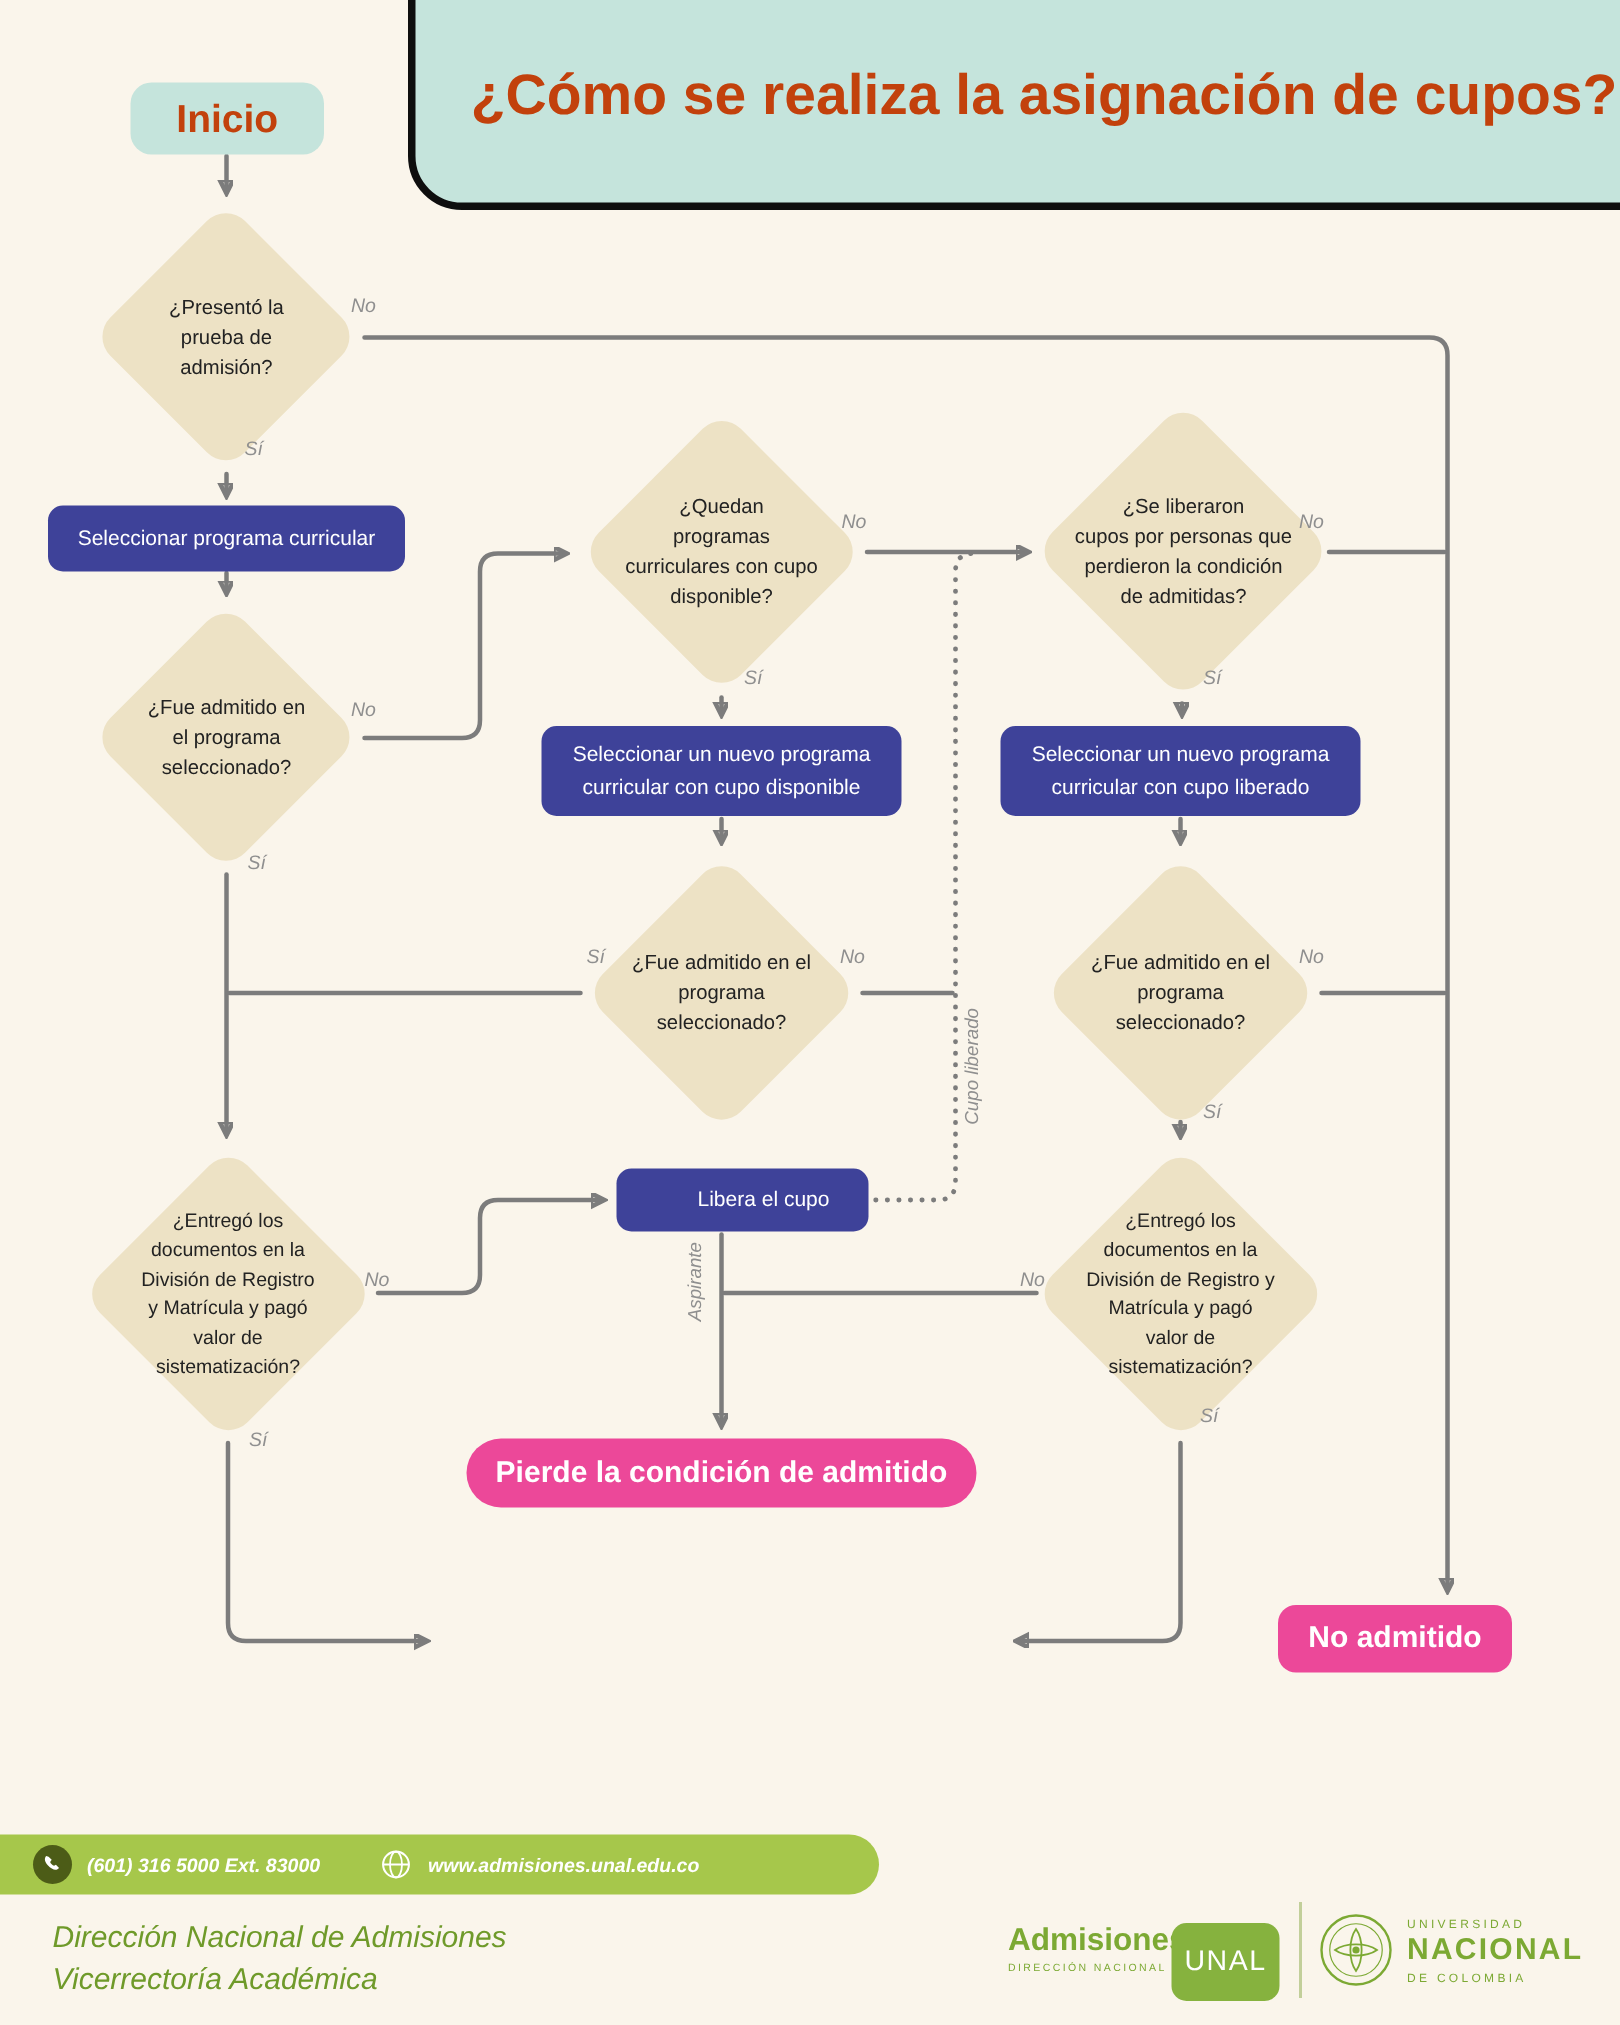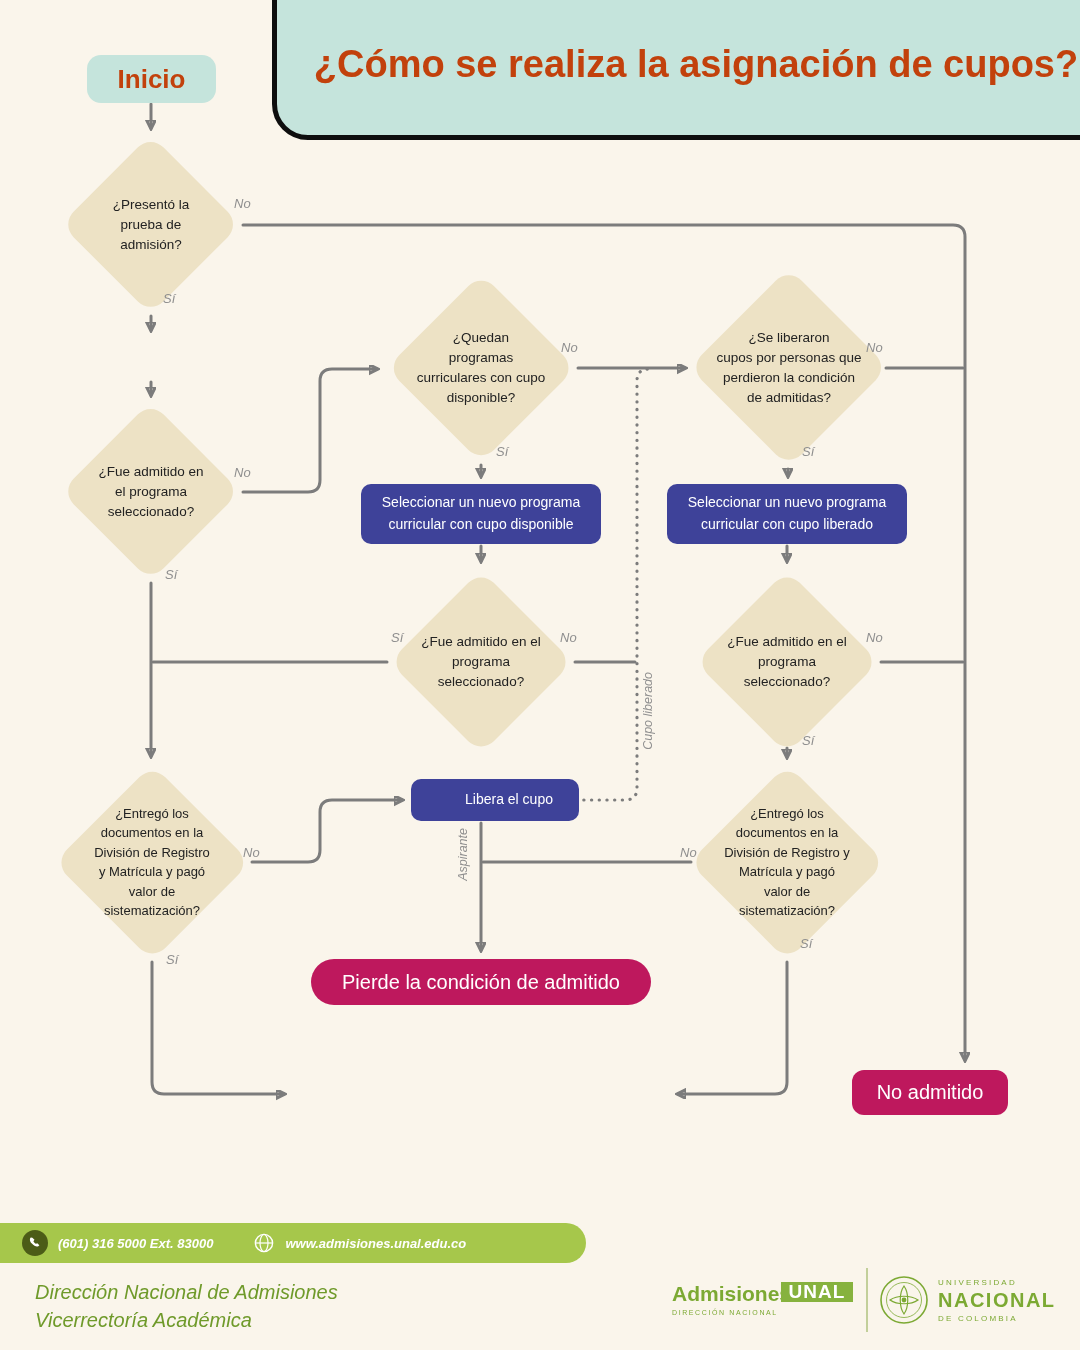--- a/index.html
+++ b/index.html
@@ -30,21 +30,21 @@
   #d6{left:695px;top:570px;width:184px;height:184px;}
   #d7{left:54px;top:764px;width:196px;height:196px;}
   #d8{left:689px;top:764px;width:196px;height:196px;}
   .bluebox{position:absolute;background:#3E4299;color:#fff;border-radius:10px;display:flex;
            align-items:center;justify-content:center;text-align:center;font-size:14px;
            line-height:1.55;white-space:pre-line;z-index:1;}
   #b1{left:32px;top:337px;width:238px;height:44px;}
   #b2{left:361px;top:484px;width:240px;height:60px;}
   #b3{left:667px;top:484px;width:240px;height:60px;}
   #b4{left:411px;top:779px;width:140px;height:42px;padding-left:28px;}
-  .orangebox{position:absolute;background:#be185d;color:#fff;font-weight:normal;display:flex;
+  .orangebox{position:absolute;background:#ec4899;color:#fff;font-weight:bold;display:flex;
              align-items:center;justify-content:center;z-index:1;}
   #o1{left:311px;top:959px;width:340px;height:46px;border-radius:23px;font-size:20px;}
   #o2{left:852px;top:1070px;width:156px;height:45px;border-radius:12px;font-size:20px;}
   .elabel{position:absolute;font-style:italic;font-size:13px;color:#8f8f8f;z-index:2;}
   .vlabel{position:absolute;font-style:italic;font-size:12.5px;color:#8f8f8f;z-index:2;
           writing-mode:vertical-rl;transform:rotate(180deg);}
   
   #masinfo{position:absolute;left:0;top:1199px;height:22px;padding:0 12px 0 16px;background:#4C5C17;
            color:#fff;font-weight:bold;font-size:10.5px;letter-spacing:.5px;display:flex;
            align-items:center;border-radius:0 6px 0 0;z-index:1;margin-top:28px;}
@@ -54,22 +54,22 @@
   .phonecircle{width:26px;height:26px;border-radius:50%;background:#4C5C17;display:flex;
                align-items:center;justify-content:center;flex:none;}
   #greenbar .bartext{color:#fff;font-style:italic;font-size:13px;margin-left:10px;font-weight:bold;}
   #greenbar .barurl{color:#fff;font-style:italic;font-weight:bold;font-size:13px;margin-left:10px;}
   #greenbar .globewrap{margin-left:40px;display:flex;align-items:center;}
   #footleft{position:absolute;left:35px;top:1278px;color:#6F9A2A;font-style:italic;font-size:20px;
             line-height:1.4;z-index:1;}
   #admblock{position:absolute;left:672px;top:1282px;color:#7CA933;z-index:1;}
   #admblock .adm{font-weight:bold;font-size:21px;}
   #admblock .dn{font-size:7px;letter-spacing:1.6px;margin-top:3px;}
-  #unalbadge{position:absolute;left:781px;top:1282px;width:72px;height:20px;background:#86B23E;
-             border-radius:0;color:#fff;font-weight:bold;font-size:19px;display:flex;
+  #unalbadge{position:absolute;left:781px;top:1282px;width:72px;height:52px;background:#86B23E;
+             border-radius:10px;color:#fff;font-weight:normal;font-size:19px;display:flex;
              align-items:center;justify-content:center;letter-spacing:1px;z-index:1;}
   #fdivider{position:absolute;left:866px;top:1268px;width:2px;height:64px;background:#C2CF9A;z-index:1;}
   #sealwrap{position:absolute;left:878px;top:1274px;width:52px;height:52px;z-index:1;}
   #univblock{position:absolute;left:938px;top:1278px;color:#7CA933;z-index:1;}
   #univblock .sm{font-size:8px;letter-spacing:2.2px;}
   #univblock .lg{font-size:20px;font-weight:bold;letter-spacing:1.5px;margin:2px 0;}
 </style>
 </head>
 <body>
 
@@ -158,20 +158,21 @@
   <div id="d8" class="diamond">
     <div class="dshape"></div>
     <div class="dtext">¿Entregó los
 documentos en la
 División de Registro y
 Matrícula y pagó
 valor de
 sistematización?</div>
   </div>
 
+  <div id="b1" class="bluebox">Seleccionar programa curricular</div>
   <div id="b2" class="bluebox">Seleccionar un nuevo programa
 curricular con cupo disponible</div>
   <div id="b3" class="bluebox">Seleccionar un nuevo programa
 curricular con cupo liberado</div>
   <div id="b4" class="bluebox">Libera el cupo</div>
 
   <div id="o1" class="orangebox">Pierde la condición de admitido</div>
   <div id="o2" class="orangebox">No admitido</div>
 
   <span class="elabel" style="left:234px;top:196px;">No</span>

